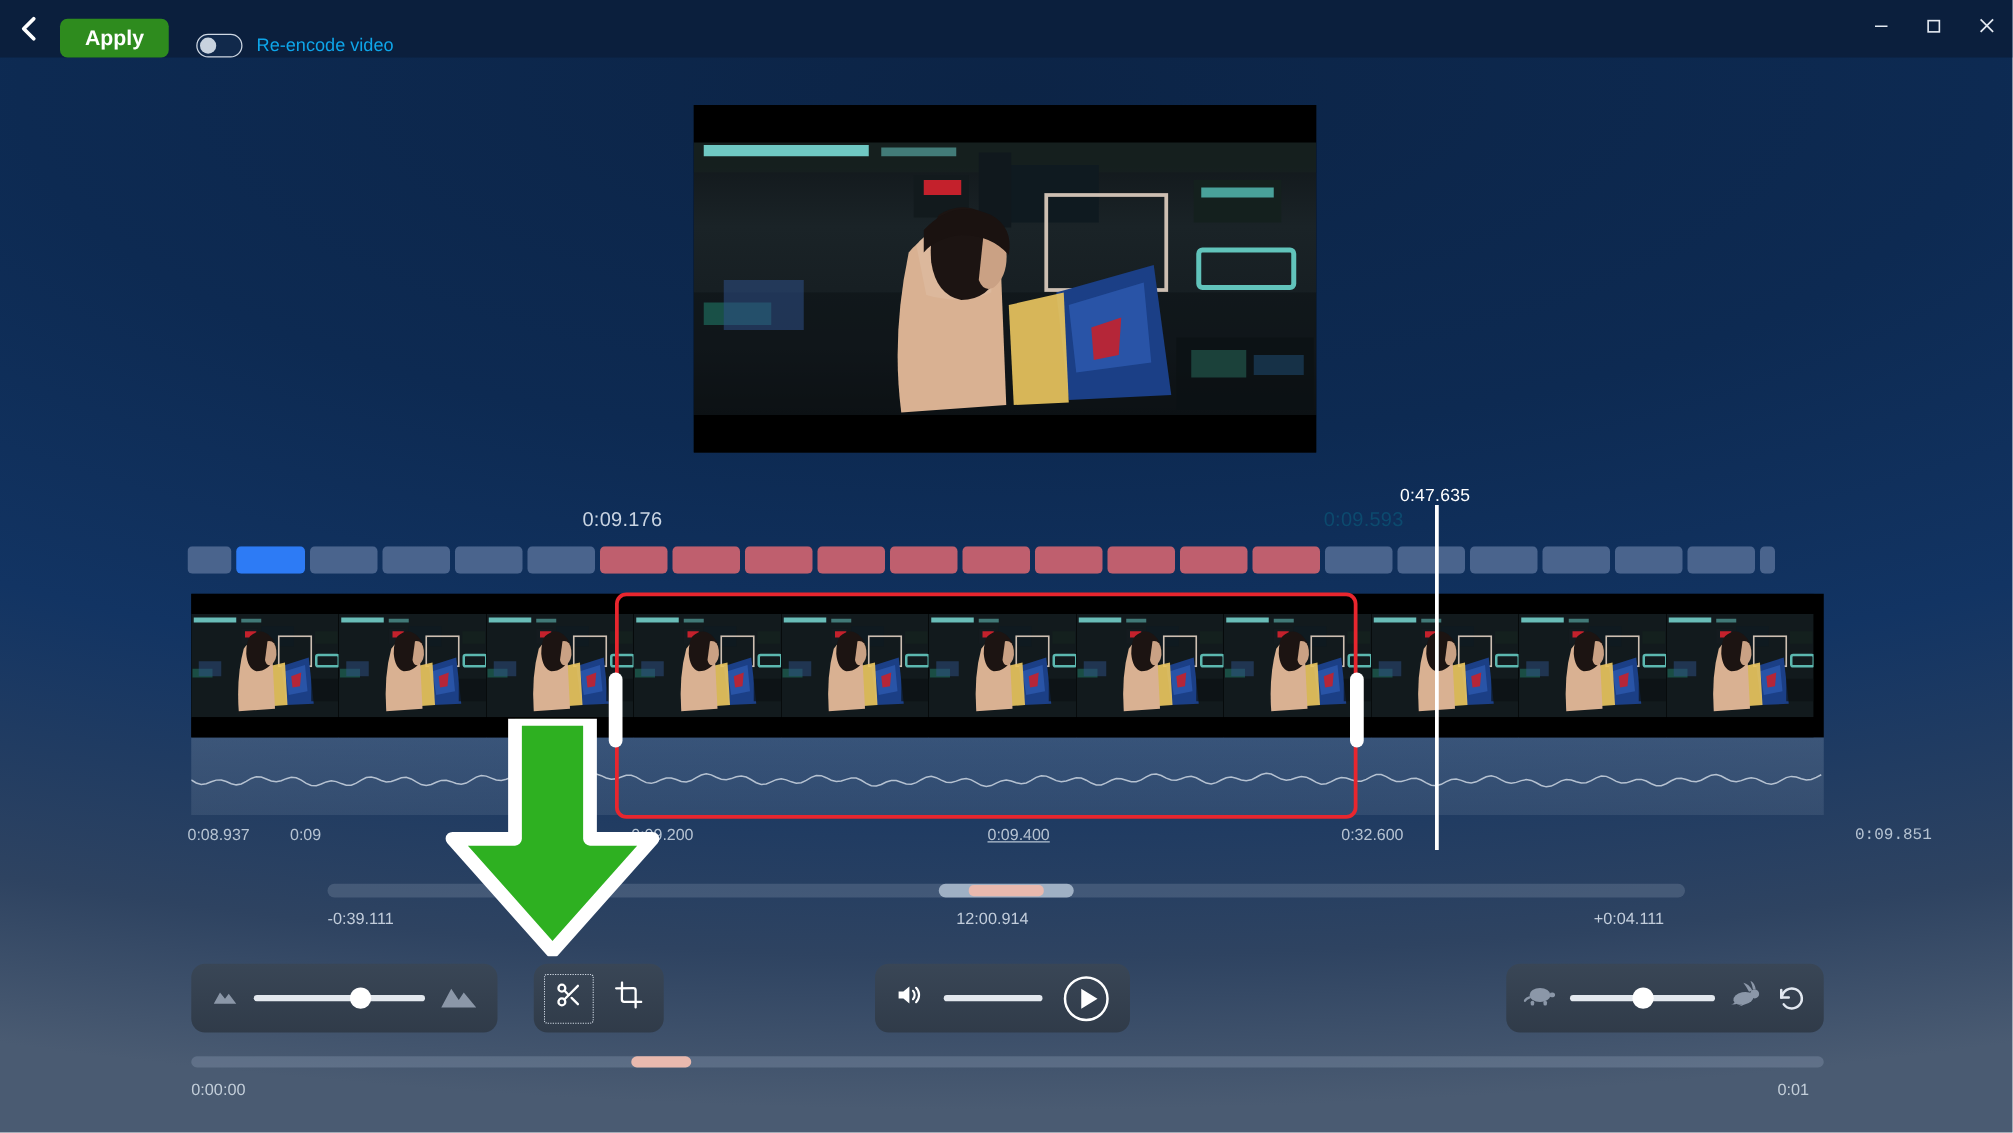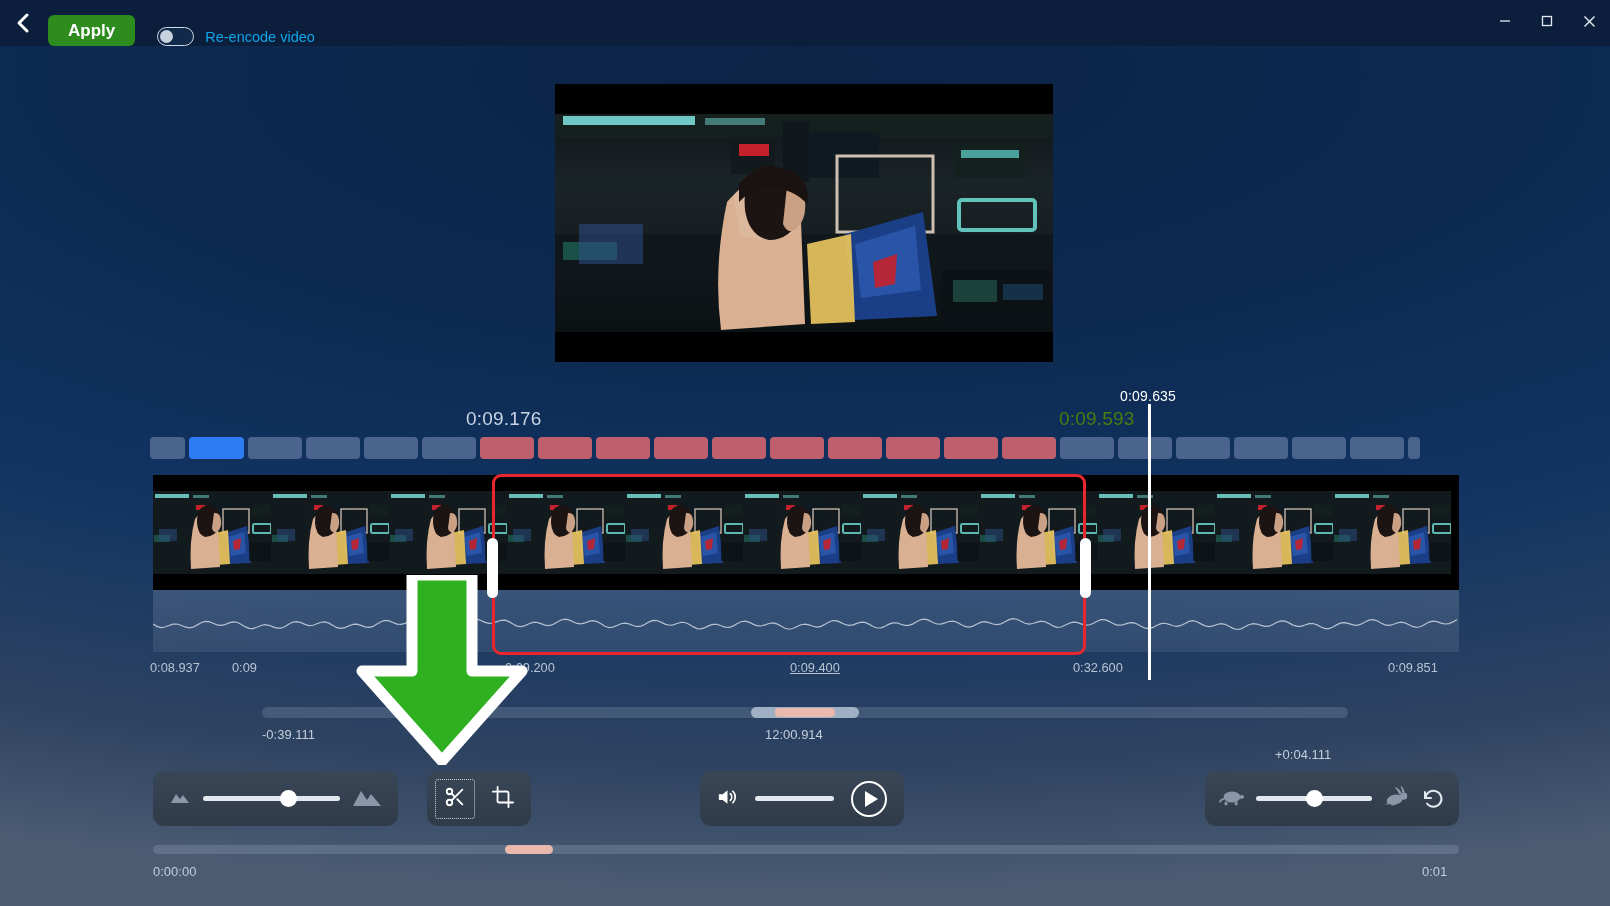--- a/index.html
+++ b/index.html
@@ -69,24 +69,24 @@
     background:
       linear-gradient(180deg, #0b0d0e 0%, #141a1d 14%, #1b2225 38%, #14191c 72%, #0a0c0d 100%);
   }
   
   .chip-row {
     position: absolute; left: 150px; top: 437px; width: 1312px; height: 22px;
     display: flex; gap: 4px; overflow: hidden;
   }
   .chip { height: 22px; border-radius: 4px; flex: 0 0 auto; }
   .lbl-left, .lbl-right, .lbl-play {
-    position: absolute; font-size: 19px; letter-spacing: .2px;
+    position: absolute; font-size: 16px; letter-spacing: .2px;
   }
   .lbl-left  { left: 466px; top: 408px; color: #c9d4e2; }
-  .lbl-right { left: 1059px; top: 408px; color: #4d7c0f; }
+  .lbl-right { left: 1059px; top: 408px; color: #0c4a6e; }
   .lbl-play  { left: 1120px; top: 388px; color: #ffffff; font-size: 14px; }
   .playhead {
     position: absolute; left: 1148px; top: 404px; width: 3px; height: 276px;
     background: #ffffff; z-index: 30;
   }
   
   .filmstrip {
     position: absolute; left: 153px; top: 475px; width: 1306px; height: 115px;
     background: #000; overflow: hidden; display: flex;
   }
@@ -244,21 +244,21 @@
       <rect x="398" y="196" width="44" height="22" fill="#2a6f5f" opacity=".5"></rect>
       <rect x="448" y="200" width="40" height="16" fill="#1f4f7a" opacity=".5"></rect>
     </svg>
   </div>
   <div class="letterbox-top"></div>
   <div class="letterbox-bot"></div>
 </div>
 
 <div class="lbl-left">0:09.176</div>
 <div class="lbl-right">0:09.593</div>
-<div class="lbl-play">0:09.635</div>
+<div class="lbl-play">0:47.635</div>
 
 <div class="chip-row" id="chip-row">
     <div class="chip" style="background: rgb(74, 100, 141); width: 35px;"></div>
     <div class="chip" style="background: rgb(45, 123, 245); width: 55px;"></div>
     <div class="chip" style="background: rgb(74, 100, 141); width: 54px;"></div>
     <div class="chip" style="background: rgb(74, 100, 141); width: 54px;"></div>
     <div class="chip" style="background: rgb(74, 100, 141); width: 54px;"></div>
     <div class="chip" style="background: rgb(74, 100, 141); width: 54px;"></div>
     <div class="chip" style="background: rgb(191, 95, 110); width: 54px;"></div>
     <div class="chip" style="background: rgb(191, 95, 110); width: 54px;"></div>
@@ -590,32 +590,32 @@
 <div class="handle r"></div>
 
 <div class="playhead"></div>
 
 <div class="ruler" id="ruler">
     <span style="left: 150px;">0:08.937</span>
     <span style="left: 232px;">0:09</span>
     <span style="left: 505px;">0:09.200</span>
     <span style="left: 790px; text-decoration: underline;">0:09.400</span>
     <span style="left: 1073px;">0:32.600</span>
-    <span style="left: 1388px;">0:09.851</span>
+    <span style="left: 1484px; font-family: Liberation Mono, monospace;">0:09.851</span>
   </div>
 
 <div class="scrollstrip">
   <div class="thumb">
     <div class="inner"></div>
   </div>
 </div>
 <div class="scroll-labels">
   <span style="left:262px;">-0:39.111</span>
   <span style="left:765px;">12:00.914</span>
-  <span style="left:1275px;margin-top:20px;">+0:04.111</span>
+  <span style="left:1275px;">+0:04.111</span>
 </div>
 
 <div class="panel zoom">
   <span>
     <svg width="22" height="17" viewBox="0 0 22 17">
         <path d="M2 15 L7 6 L11 11 L14 7 L20 15 Z" fill="#8b97a8"></path>
       </svg>
   </span>
   <div class="sl">
     <div class="knob" id="zoomKnob" style="left: calc(62% - 8px);"></div>

